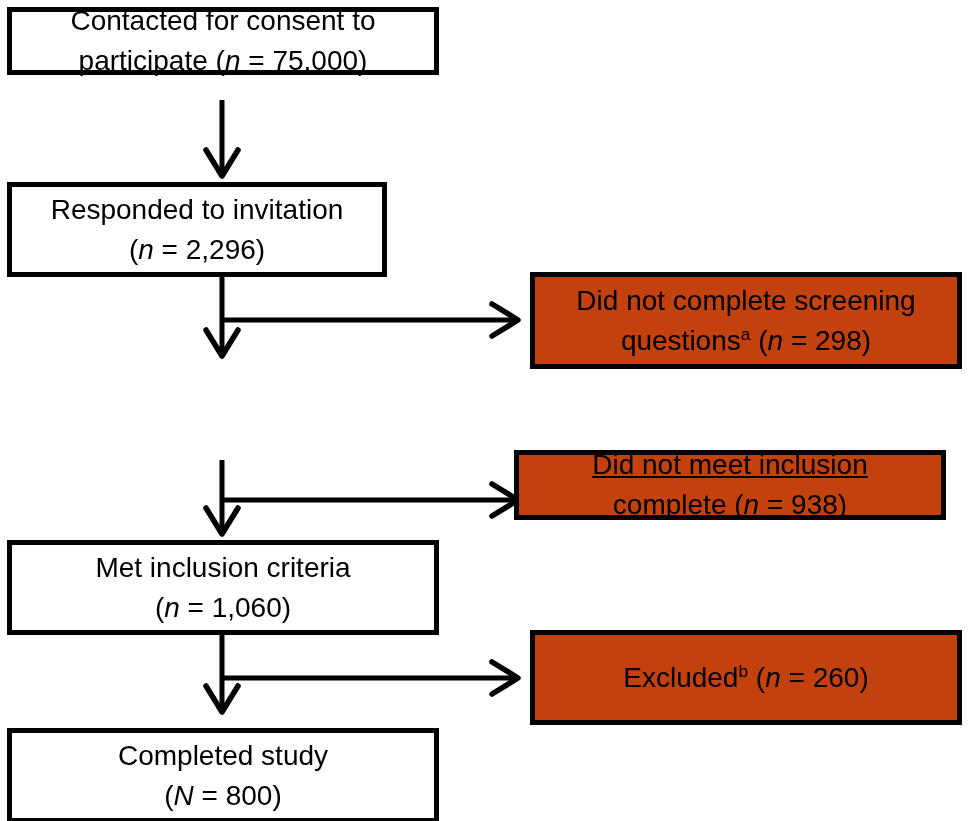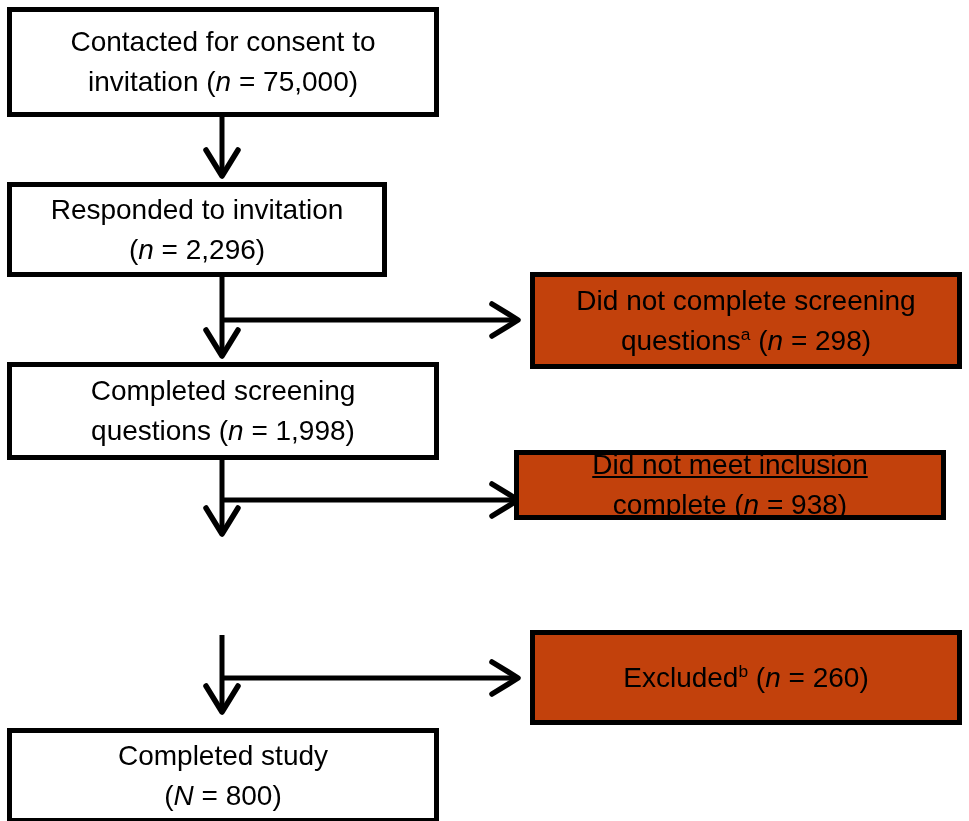--- a/index.html
+++ b/index.html
@@ -42,21 +42,21 @@
   }
   .node i {
     font-style: italic;
   }
   .node sup {
     font-size: 0.62em;
     line-height: 0;
     vertical-align: super;
   }
   
-  .n-contacted { left: 7px;   top: 7px;   width: 432px; height: 110px; }
+  .n-contacted { left: 7px;   top: 7px;   width: 432px; height: 68px; }
   .n-responded { left: 7px;   top: 182px; width: 380px; height: 95px; }
   .n-screened  { left: 7px;   top: 362px; width: 432px; height: 98px; }
   .n-met       { left: 7px;   top: 540px; width: 432px; height: 95px; }
   .n-completed { left: 7px;   top: 728px; width: 432px; height: 95px; }
   .g-noscreen  { left: 530px; top: 272px; width: 432px; height: 97px; }
   .g-nomeet    { left: 514px; top: 450px; width: 432px; height: 70px; text-decoration: underline; }
   .g-excluded  { left: 530px; top: 630px; width: 432px; height: 95px; justify-content: center; }
 </style>
 </head>
 <body>
@@ -74,31 +74,31 @@
         <line x1="222" y1="277" x2="222" y2="356" stroke="#000000" stroke-width="5" marker-end="url(#vhead)"></line>
         <line x1="222" y1="320" x2="518" y2="320" stroke="#000000" stroke-width="5" marker-end="url(#vhead)"></line>
         <line x1="222" y1="460" x2="222" y2="534" stroke="#000000" stroke-width="5" marker-end="url(#vhead)"></line>
         <line x1="222" y1="500" x2="518" y2="500" stroke="#000000" stroke-width="5" marker-end="url(#vhead)"></line>
         <line x1="222" y1="635" x2="222" y2="712" stroke="#000000" stroke-width="5" marker-end="url(#vhead)"></line>
         <line x1="222" y1="678" x2="518" y2="678" stroke="#000000" stroke-width="5" marker-end="url(#vhead)"></line>
       </g>
   </svg>
 
   <div class="node n-contacted">
-    <span><span>Contacted for consent to</span><br><span>invitation (</span><i>n</i><span> = 75,000)</span></span>
+    <span><span>Contacted for consent to</span><br><span>participate (</span><i>n</i><span> = 75,000)</span></span>
   </div>
 
   <div class="node n-responded">
     <span><span>Responded to invitation</span><br><span>(</span><i>n</i><span> = 2,296)</span></span>
   </div>
 
-  <div class="node n-screened">
-    <span><span>Completed screening</span><br><span>questions (</span><i>n</i><span> = 1,998)</span></span>
+
+  <div class="node n-met">
+    <span><span>Met inclusion criteria</span><br><span>(</span><i>n</i><span> = 1,060)</span></span>
   </div>
-
 
   <div class="node n-completed">
     <span><span>Completed study</span><br><span>(</span><i>N</i><span> = 800)</span></span>
   </div>
 
   <div class="node gray g-noscreen">
     <span><span>Did not complete screening</span><br><span>questions</span><sup>a</sup><span> (</span><i>n</i><span> = 298)</span></span>
   </div>
 
   <div class="node gray g-nomeet">

